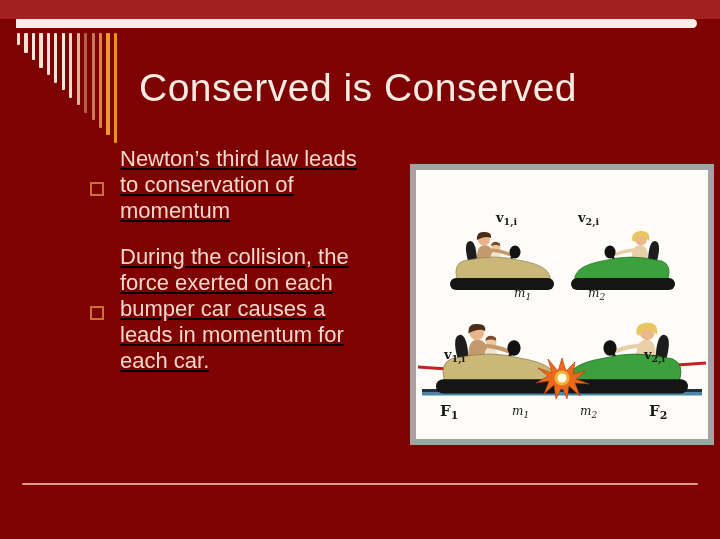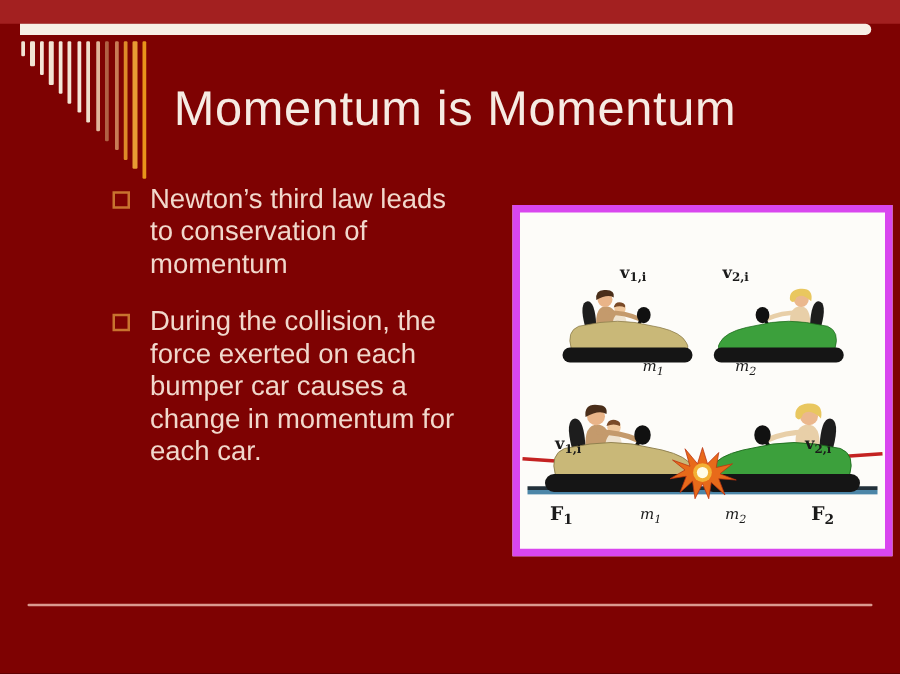--- a/index.html
+++ b/index.html
@@ -10,33 +10,33 @@
   }
   .top-band{position:absolute;left:0;top:0;width:720px;height:19px;background:#A32020;}
   .title-bar{position:absolute;left:16px;top:19px;width:681px;height:9px;background:#F8EFE6;border-radius:0 5px 5px 0;}
   .stripes{position:absolute;left:17px;top:33px;width:110px;height:115px;}
   .stripes .stripe{position:absolute;top:0;width:3.2px;border-radius:1px;}
   .page-title{
     position:absolute;left:139px;top:66px;width:560px;
     font-size:39px;font-weight:400;color:#F6EBE3;letter-spacing:.5px;white-space:nowrap;
   }
   .bullets{position:absolute;left:90px;top:146px;width:318px;}
-  .bullet-item{display:flex;align-items:flex-start;}
+  .bullet-item{display:flex;align-items:center;text-decoration:underline;}
   .bullet-item + .bullet-item{margin-top:20px;}
   .bullet-item:nth-child(3){margin-top:8px;}
   .bullet-square{
     flex:0 0 auto;width:10px;height:10px;margin:7px 16px 0 0;
     border:2.2px solid #C8732F;background:transparent;
   }
   .bullet-text{
     font-size:22px;line-height:26px;color:#F1D8CC;white-space:pre-line;
   }
   .figure-panel{
     position:absolute;left:410px;top:164px;width:304px;height:281px;
-    box-sizing:border-box;border:6px solid #d946ef;background:#FDFCF9;
+    box-sizing:border-box;border:6px solid #a3a3a3;background:#FDFCF9;
   }
   .figure-panel svg{display:block;}
   .divider-line{position:absolute;left:22px;top:483px;width:676px;height:2px;background:#DA9A90;border-radius:1px;}
   text{font-family:"DejaVu Serif","Liberation Serif",serif;fill:#1a1a1a;}
 </style>
 </head>
 <body>
 
 <div class="slide">
 
@@ -52,35 +52,35 @@
       <div class="stripe" style="left: 44.7px; height: 57px; background: rgb(244, 230, 216);"></div>
       <div class="stripe" style="left: 52.15px; height: 64.5px; background: rgb(239, 222, 203);"></div>
       <div class="stripe" style="left: 59.6px; height: 72px; background: rgb(224, 180, 154);"></div>
       <div class="stripe" style="left: 67.05px; height: 79.5px; background: rgb(176, 96, 68);"></div>
       <div class="stripe" style="left: 74.5px; height: 87px; background: rgb(201, 122, 85);"></div>
       <div class="stripe" style="left: 81.95px; height: 94.5px; background: rgb(222, 138, 40);"></div>
       <div class="stripe" style="left: 89.4px; height: 102px; background: rgb(233, 156, 51);"></div>
       <div class="stripe" style="left: 96.85px; height: 109.5px; background: rgb(232, 148, 26);"></div>
     </div>
 
-  <div class="page-title">Momentum is Momentum</div>
+  <div class="page-title">Conserved is Conserved</div>
 
   <div class="bullets" id="bullets">
     <div class="bullet-item">
       <span class="bullet-square"></span>
       <span class="bullet-text">Newton’s third law leads
 to conservation of
 momentum</span>
     </div>
     <div class="bullet-item">
       <span class="bullet-square"></span>
       <span class="bullet-text">During the collision, the
 force exerted on each
 bumper car causes a
-change in momentum for
+leads in momentum for
 each car.</span>
     </div>
   </div>
 
   <div class="figure-panel">
     <svg width="292" height="269" viewBox="0 0 292 269">
       <defs>
         <g id="car1">
           <path d="M27,29 Q26,13 35,13 Q43,14 43,24 L42,31 L29,31 Z" fill="#C49A6C"></path>
           <path d="M40,30 Q40,19 46,19 Q52,20 51,29 L42,30 Z" fill="#EFE3D0"></path>

